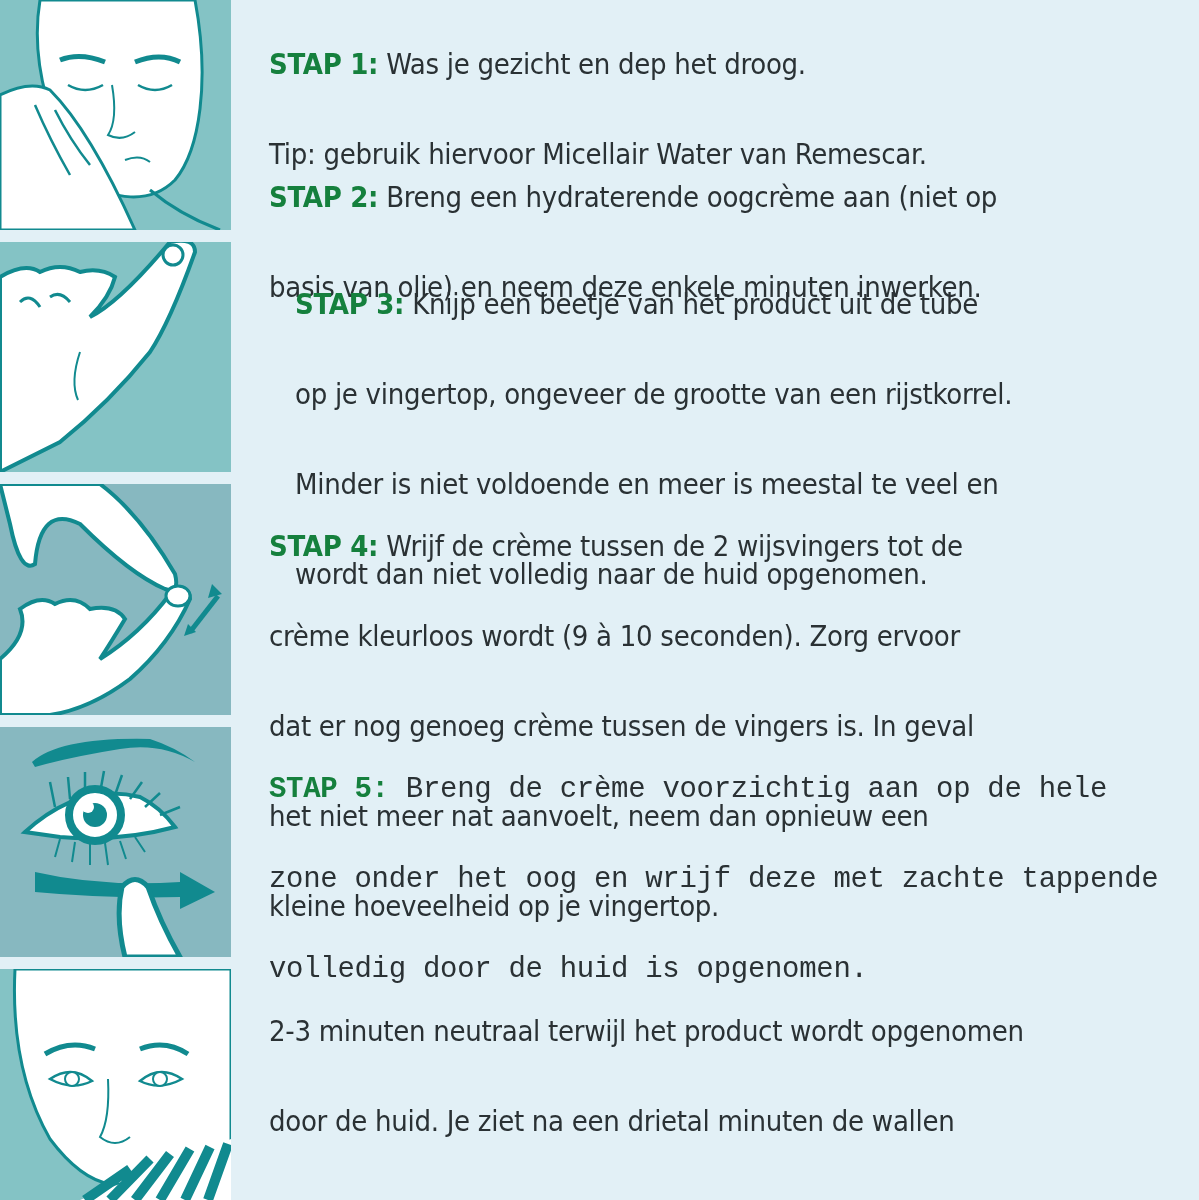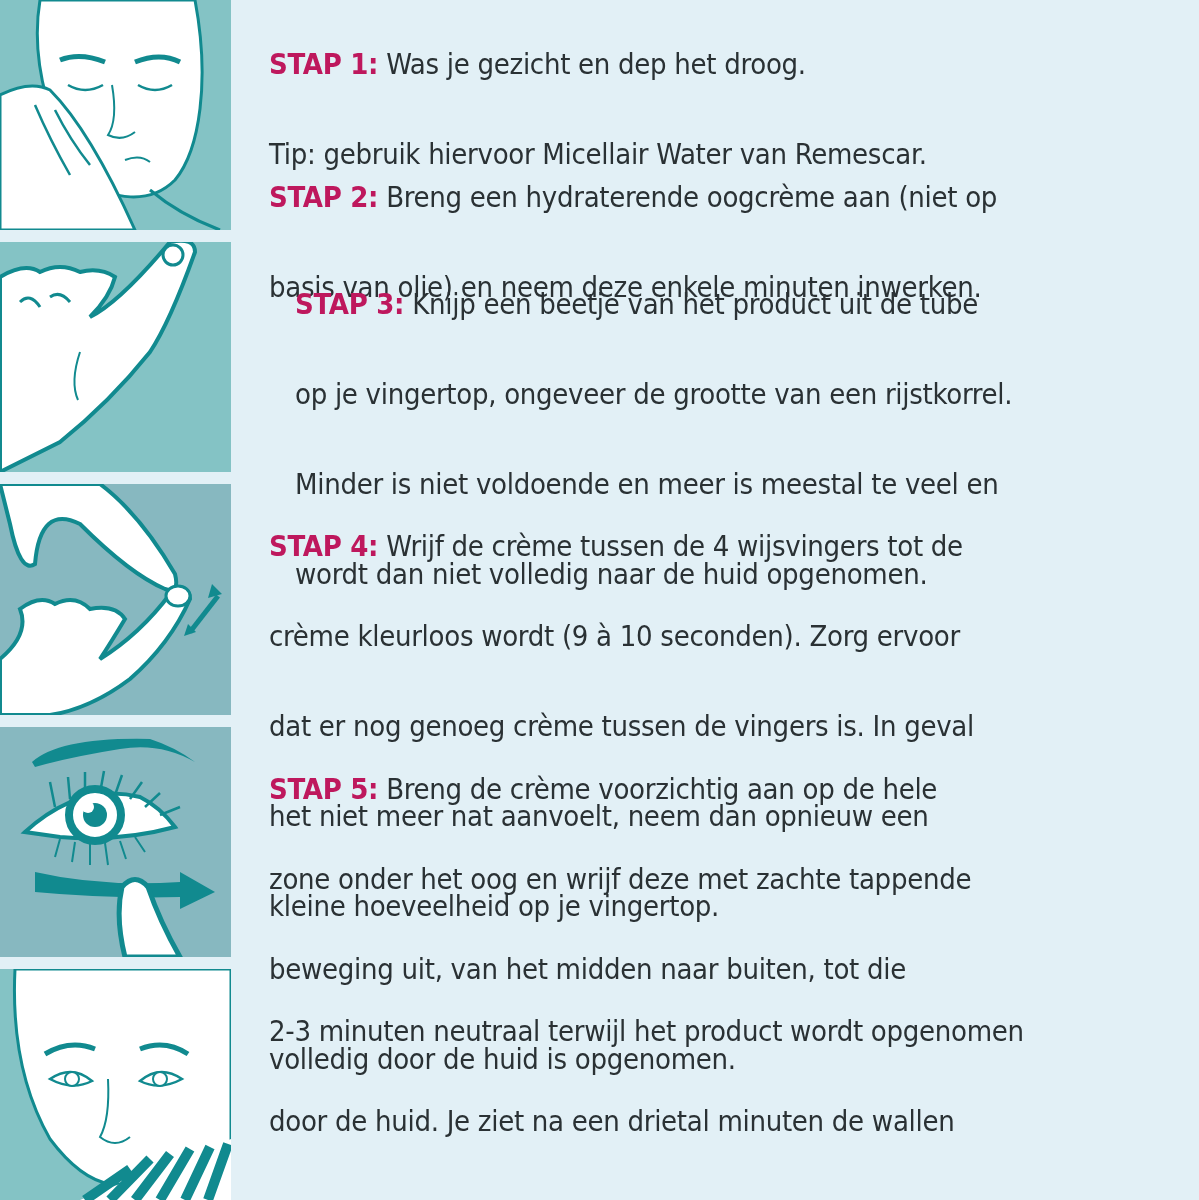--- a/index.html
+++ b/index.html
@@ -13,21 +13,21 @@
   .panel {
     position:absolute; left:0; width:231px; overflow:hidden;
   }
   .panel svg { display:block; width:231px; height:100%; }
   .step {
     position:absolute; left:269px; width:930px;
     font-size:29px; line-height:45px; letter-spacing:-0.3px;
     font-stretch:condensed;
     white-space:pre-line;
   }
-  .step .label { color:#be185d; font-weight:bold; }
+  .step .label { color:#15803d; font-weight:bold; }
   .line { display:block; white-space:nowrap; }
 </style>
 </head>
 <body>
 
 <div class="panel" style="top:0;height:230px;background:#84c3c5;">
   <svg viewBox="0 0 231 230" preserveAspectRatio="none">
     <path d="M40 0 C30 60 50 140 90 180 C110 200 150 205 175 180 C200 150 210 80 195 0 Z" fill="#fff" stroke="#118a8f" stroke-width="3"></path>
     <path d="M60 60 Q80 52 105 62" stroke="#118a8f" stroke-width="5" fill="none"></path>
     <path d="M135 62 Q160 52 180 62" stroke="#118a8f" stroke-width="5" fill="none"></path>
@@ -100,31 +100,30 @@
 </div>
 
 <div class="step" style="top:237px;margin-left:26px;">
   <span class="line"><span class="label">STAP 3:</span> <span>Knijp een beetje van het product uit de tube</span></span>
   <span class="line">op je vingertop, ongeveer de grootte van een rijstkorrel.</span>
   <span class="line">Minder is niet voldoende en meer is meestal te veel en</span>
   <span class="line">wordt dan niet volledig naar de huid opgenomen.</span>
 </div>
 
 <div class="step" style="top:479px;">
-  <span class="line"><span class="label">STAP 4:</span> <span>Wrijf de crème tussen de 4 wijsvingers tot de</span></span>
+  <span class="line"><span class="label">STAP 4:</span> <span>Wrijf de crème tussen de 2 wijsvingers tot de</span></span>
   <span class="line">crème kleurloos wordt (9 à 10 seconden). Zorg ervoor</span>
   <span class="line">dat er nog genoeg crème tussen de vingers is. In geval</span>
   <span class="line">het niet meer nat aanvoelt, neem dan opnieuw een</span>
   <span class="line">kleine hoeveelheid op je vingertop.</span>
 </div>
 
-<div class="step" style="top:722px;">
+<div class="step" style="top:722px;font-family:Liberation Mono, monospace;">
   <span class="line"><span class="label">STAP 5:</span> <span>Breng de crème voorzichtig aan op de hele</span></span>
   <span class="line">zone onder het oog en wrijf deze met zachte tappende</span>
-  <span class="line">beweging uit, van het midden naar buiten, tot die</span>
   <span class="line">volledig door de huid is opgenomen.</span>
 </div>
 
 <div class="step" style="top:964px;">
   <span class="line">2-3 minuten neutraal terwijl het product wordt opgenomen</span>
   <span class="line">door de huid. Je ziet na een drietal minuten de wallen</span>
   
   
 </div>
 

